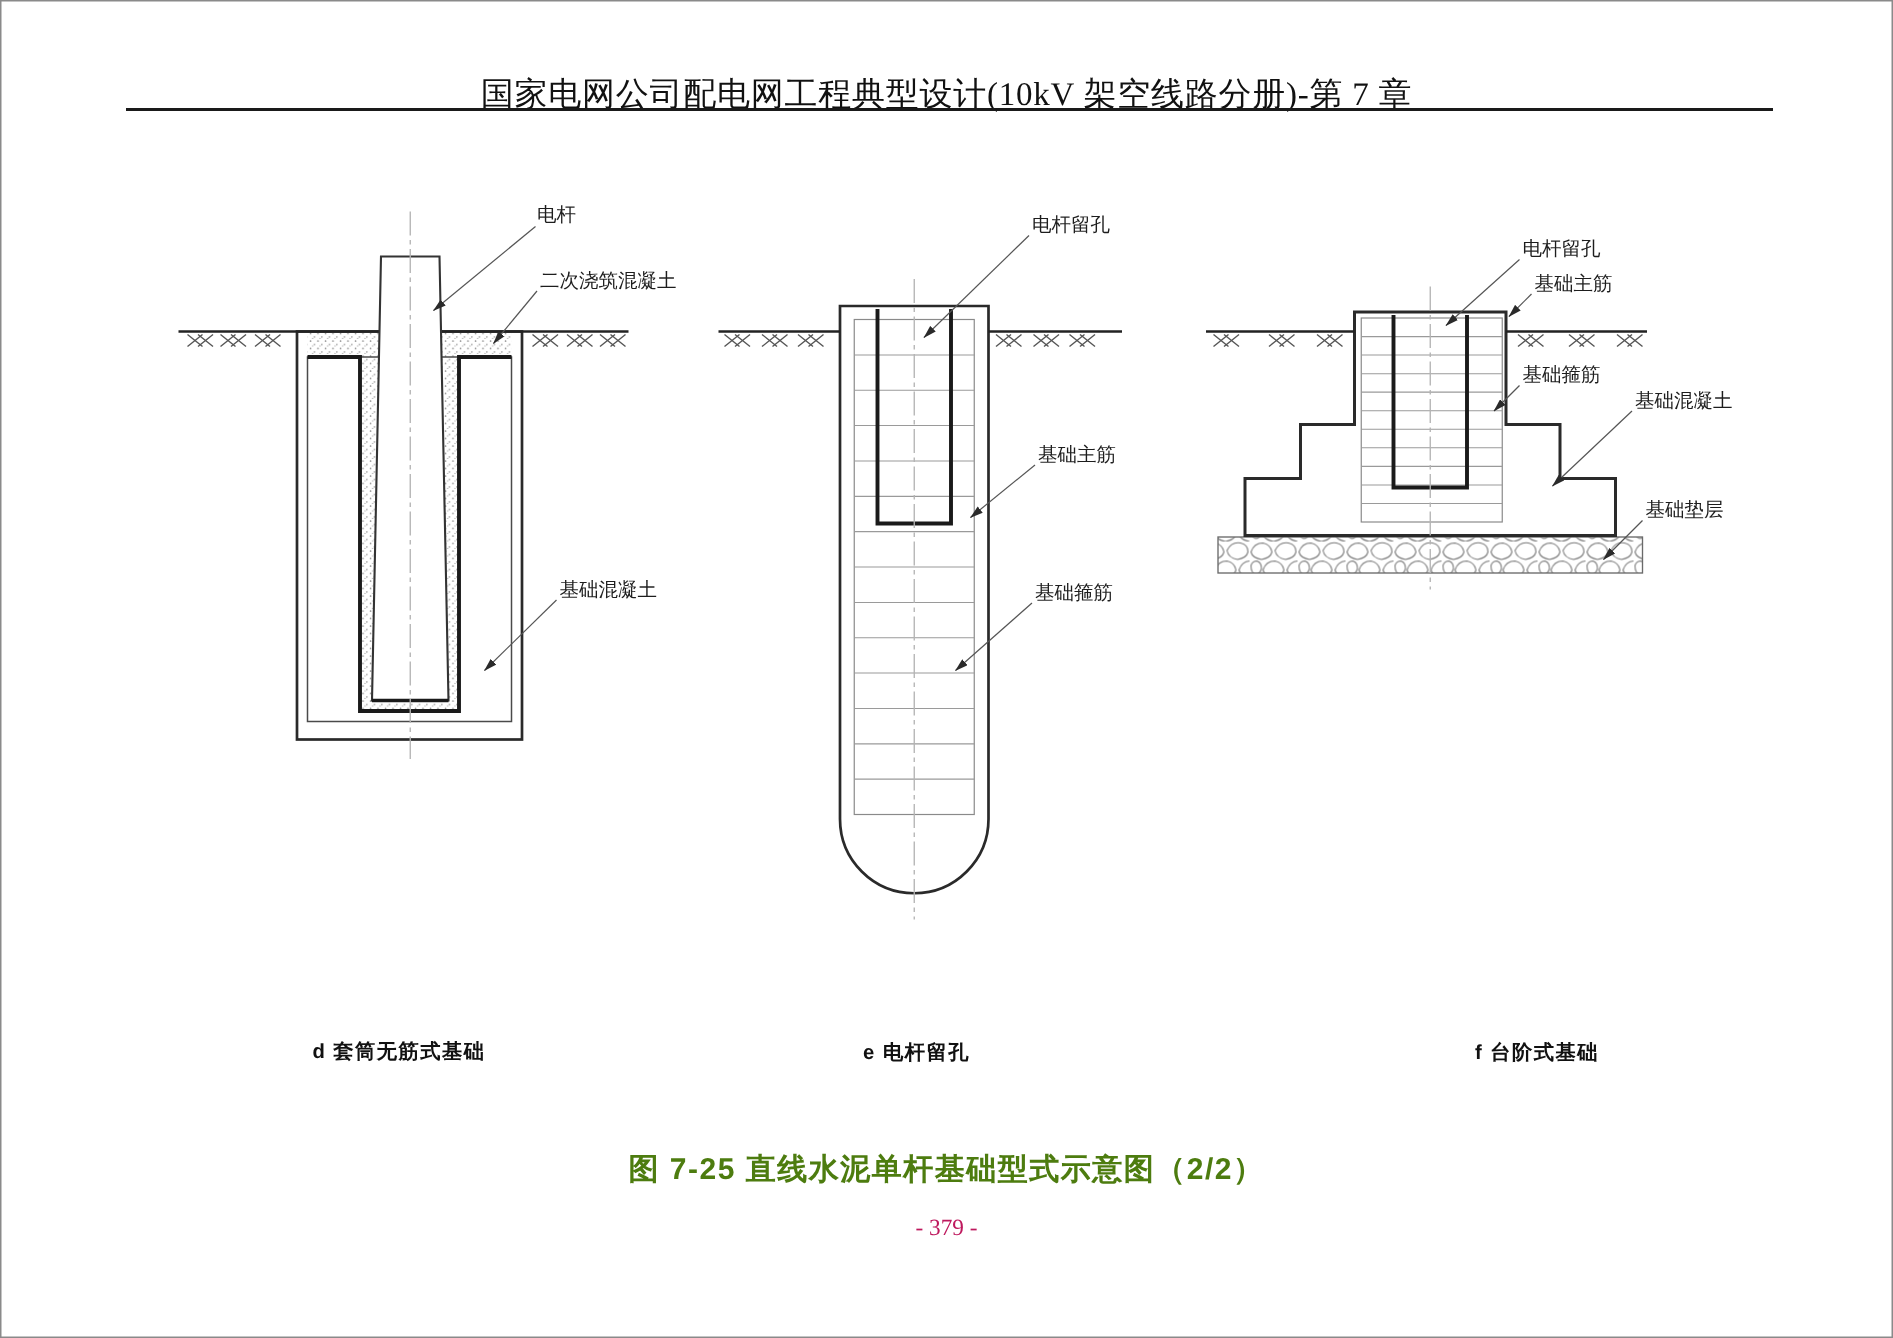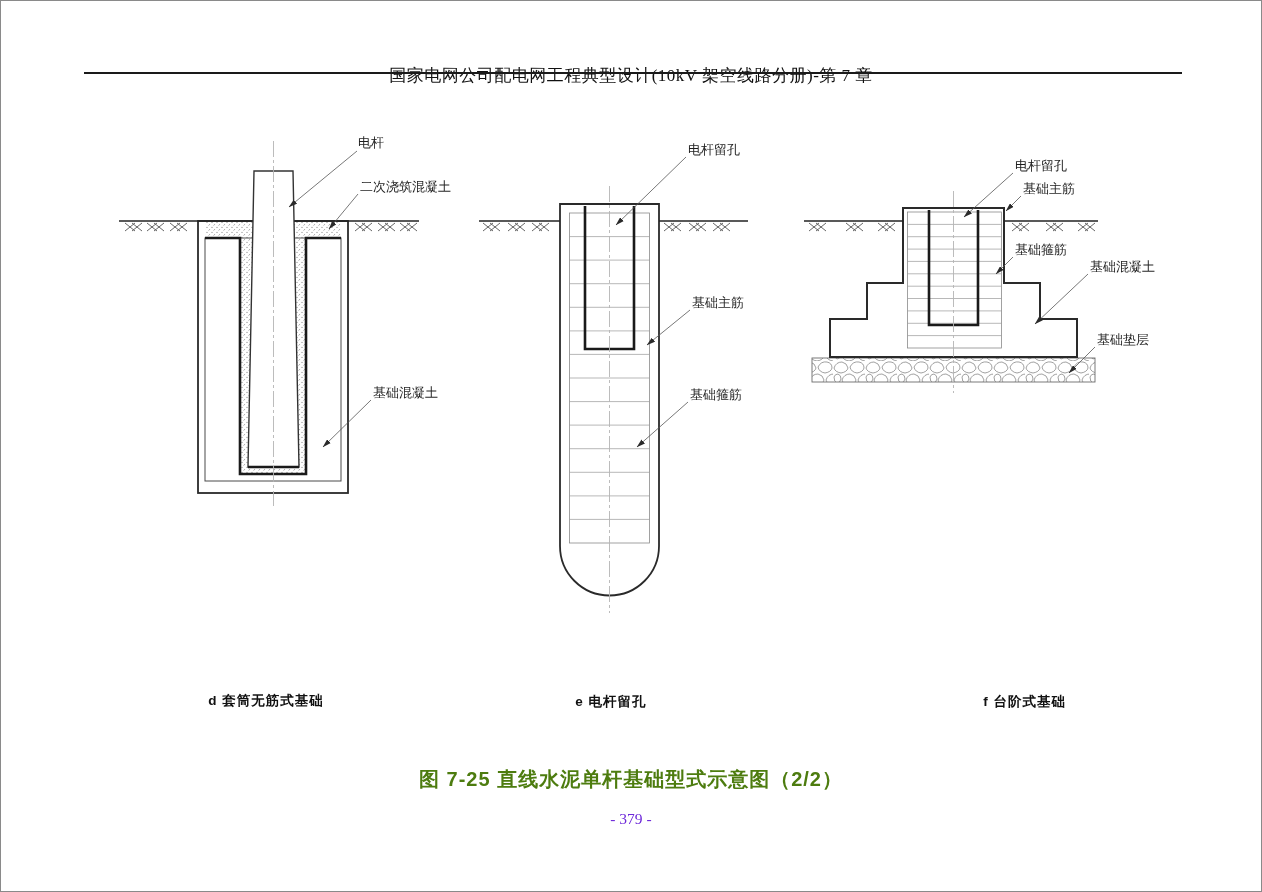--- a/index.html
+++ b/index.html
@@ -7,40 +7,40 @@
     position:relative;
     width:1260px;height:890px;
     background:#ffffff;
     border:1px solid #8a8a8a;
     font-family:"Liberation Serif","DejaVu Serif",serif;
     color:#1a1a1a;
     overflow:hidden;
   }
   .doc-header{
     position:absolute;top:47px;left:0;width:100%;
-    text-align:center;font-size:17px;letter-spacing:.5px;color:#111;margin-top:16px;
+    text-align:center;font-size:22px;letter-spacing:.5px;color:#111;
   }
   .header-rule{
     position:absolute;top:71px;left:83px;width:1098px;height:2px;
     background:#1a1a1a;
   }
   .diagram-svg{position:absolute;top:0;left:0;}
   .sub-caption{
     position:absolute;width:220px;text-align:center;
     font-family:"Liberation Sans","DejaVu Sans",sans-serif;
     font-weight:700;font-size:13.5px;color:#111;letter-spacing:1px;margin-top:47px;
   }
   .fig-caption{
     position:absolute;top:765px;left:0;width:100%;text-align:center;
     font-family:"Liberation Sans","DejaVu Sans",sans-serif;
     font-weight:700;font-size:20px;color:#4d7c0f;letter-spacing:1px;
   }
   .page-number{
     position:absolute;top:809px;left:0;width:100%;text-align:center;
-    font-size:15.5px;color:#6d28d9;
+    font-size:15.5px;color:#be185d;
   }
   .dlabel{
     font-family:"Liberation Serif","DejaVu Serif",serif;
     font-size:13px;fill:#1d1d1d;
   }
 </style>
 </head>
 <body>
 
 <div class="page">

